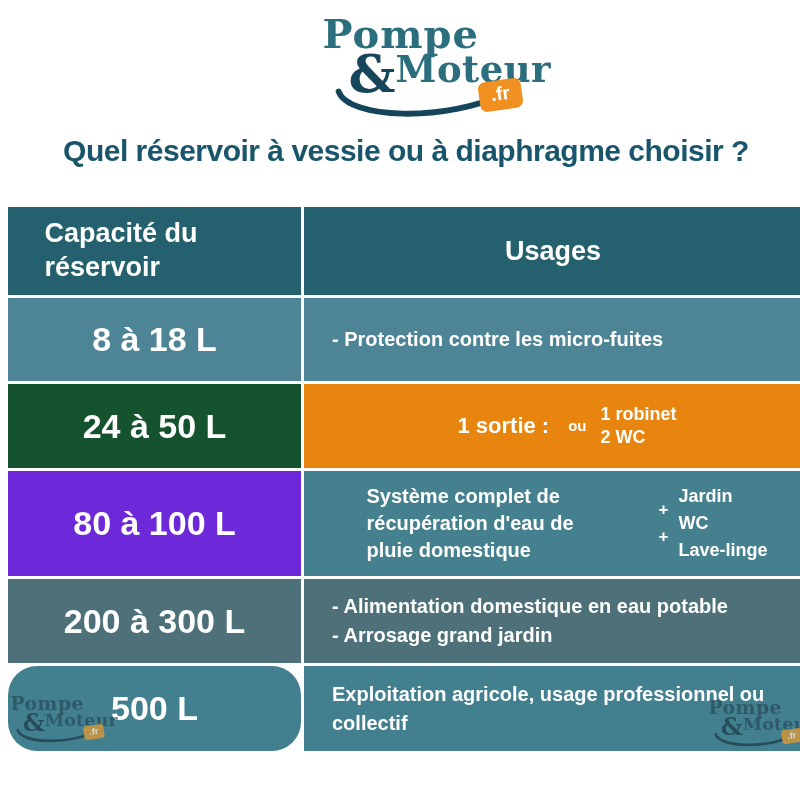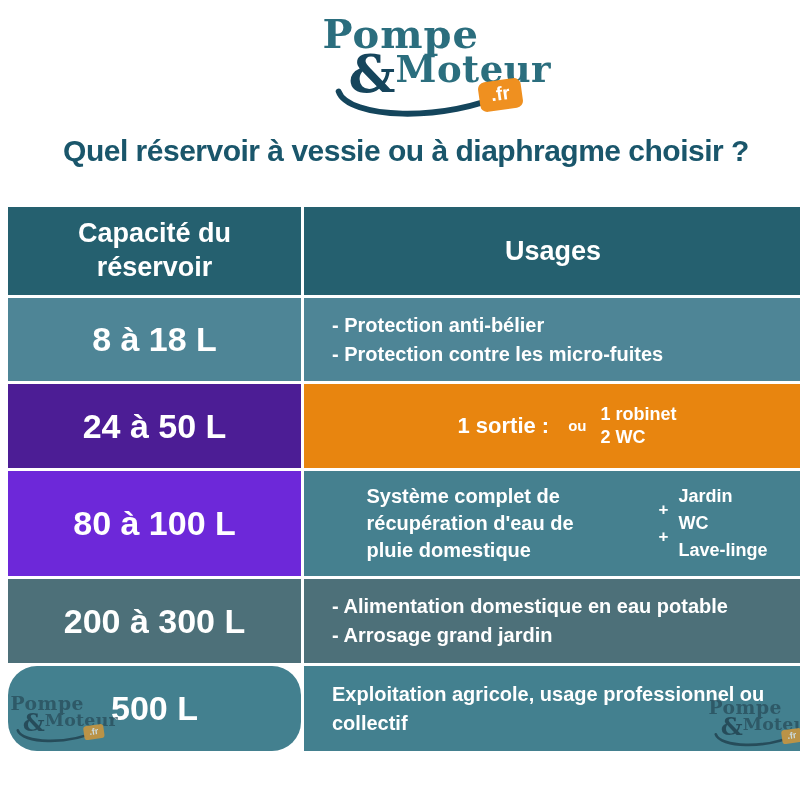--- a/index.html
+++ b/index.html
@@ -66,21 +66,21 @@
     grid-template-columns: 293px 1fr;
     grid-template-rows: 88px 83px 84px 105px 84px 85px;
     gap: 3px;
     background: #ffffff;
   }
   .cell { display: flex; color: #ffffff; }
   .cap  {
     align-items: center; justify-content: center; text-align: center;
     font-size: 34px; font-weight: bold;
   }
-  .head-cap { font-size: 27px; font-weight: bold; align-items: center; justify-content: center; text-align: center; }
+  .head-cap { font-size: 27px; font-weight: bold; align-items: center; justify-content: center; }
   .head-cap span { display: inline-block; max-width: 220px; line-height: 1.25; }
   .head-use { font-size: 27px; font-weight: bold; align-items: center; justify-content: center; }
   .use {
     flex-direction: column; justify-content: center; align-items: flex-start;
     padding-left: 28px; font-size: 20px; font-weight: bold; line-height: 1.45;
   }
   .use .nowrap { white-space: nowrap; }
 
   
   .use-row { flex-direction: row; align-items: center; }
@@ -121,25 +121,24 @@
     <span>Capacité du réservoir</span>
   </div>
   <div class="cell head-use" style="background-color: rgb(37, 96, 111);">
     <span>Usages</span>
   </div>
 
   <div class="cell cap" style="background-color: rgb(78, 133, 150);">
     <span>8 à 18 L</span>
   </div>
   <div class="cell use" style="background-color: rgb(78, 133, 150);">
-    <div class="nowrap">- Protection anti-bélier</div>
     <div class="nowrap">- Protection contre les micro-fuites</div>
   </div>
 
-  <div class="cell cap" style="background-color: #4c1d95;">
+  <div class="cell cap" style="background-color: #14532d;">
     <span>24 à 50 L</span>
   </div>
   <div class="cell use use-row" style="background-color: rgb(232, 133, 15);">
     <span class="sortie">1 sortie :</span>
     <span class="or-word">ou</span>
     <span class="opt-stack">
       <span>1 robinet</span>
       <span>2 WC</span>
     </span>
   </div>

